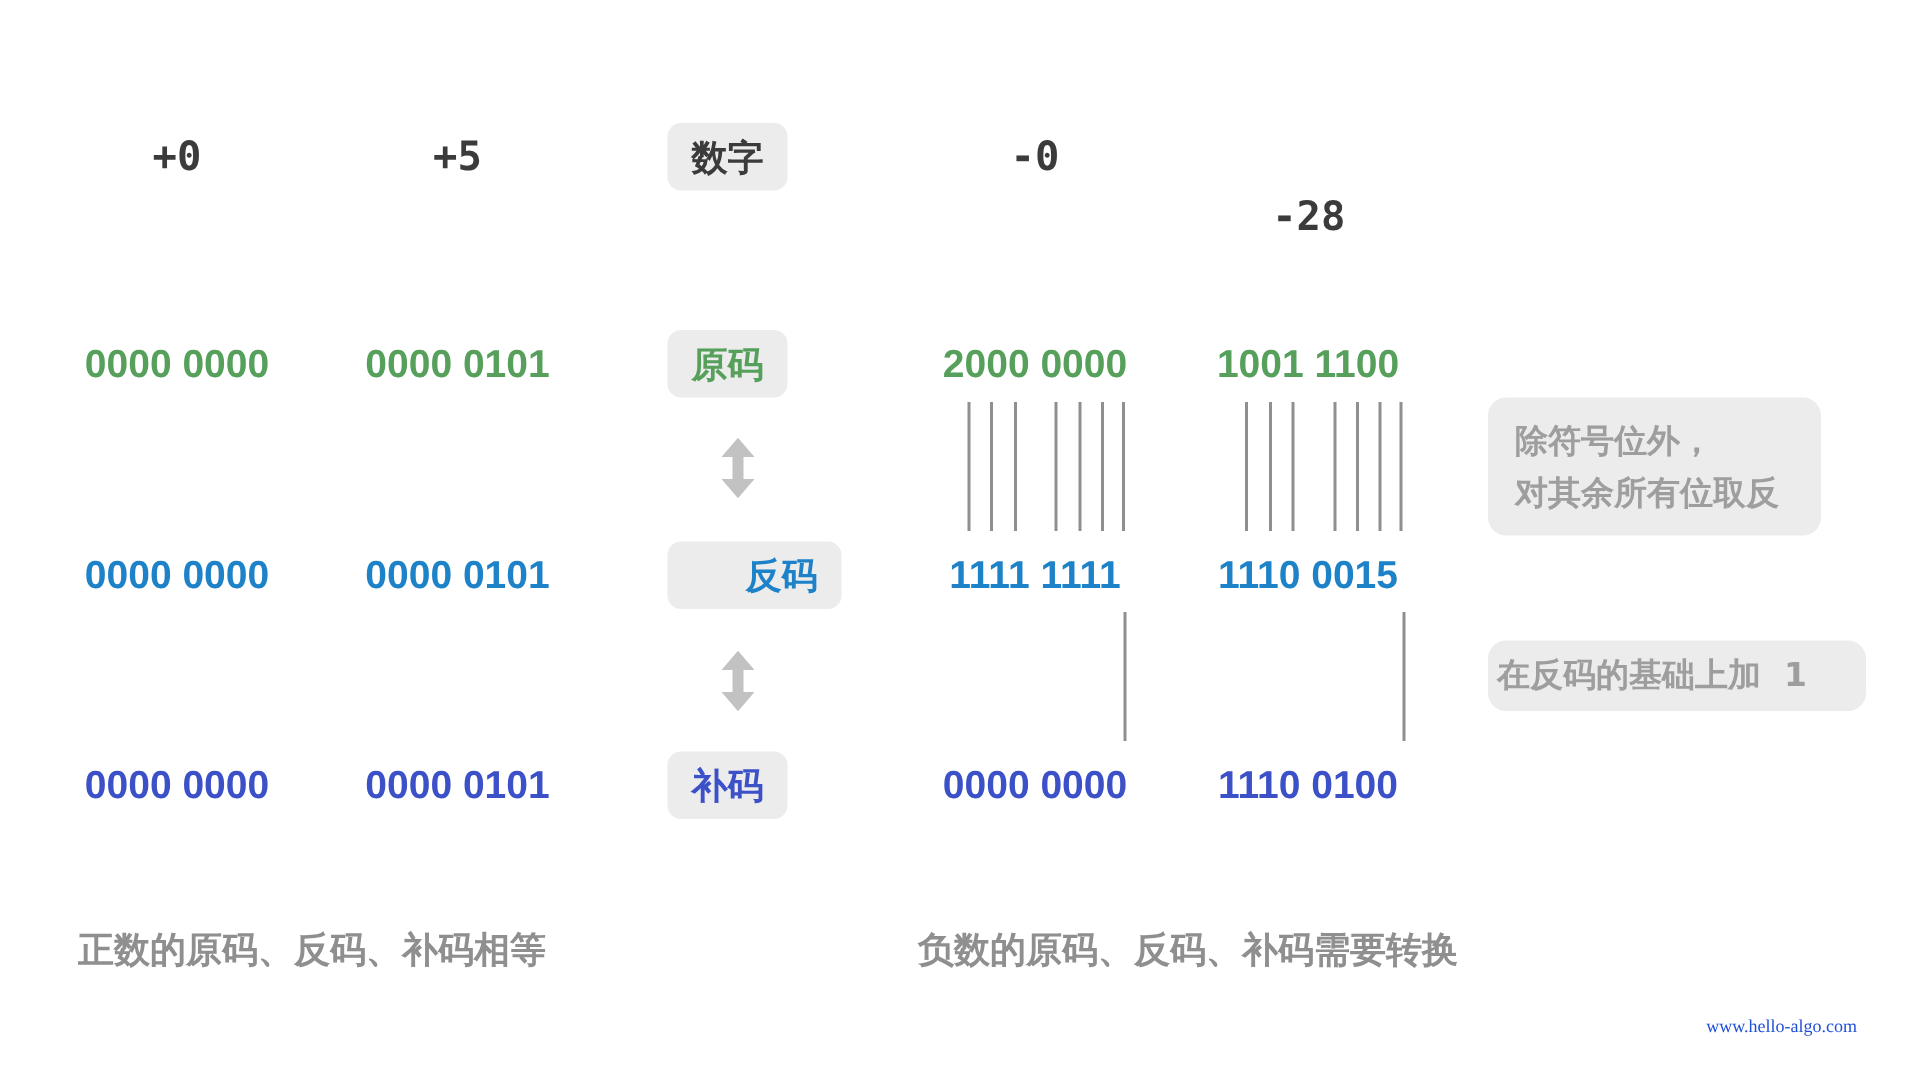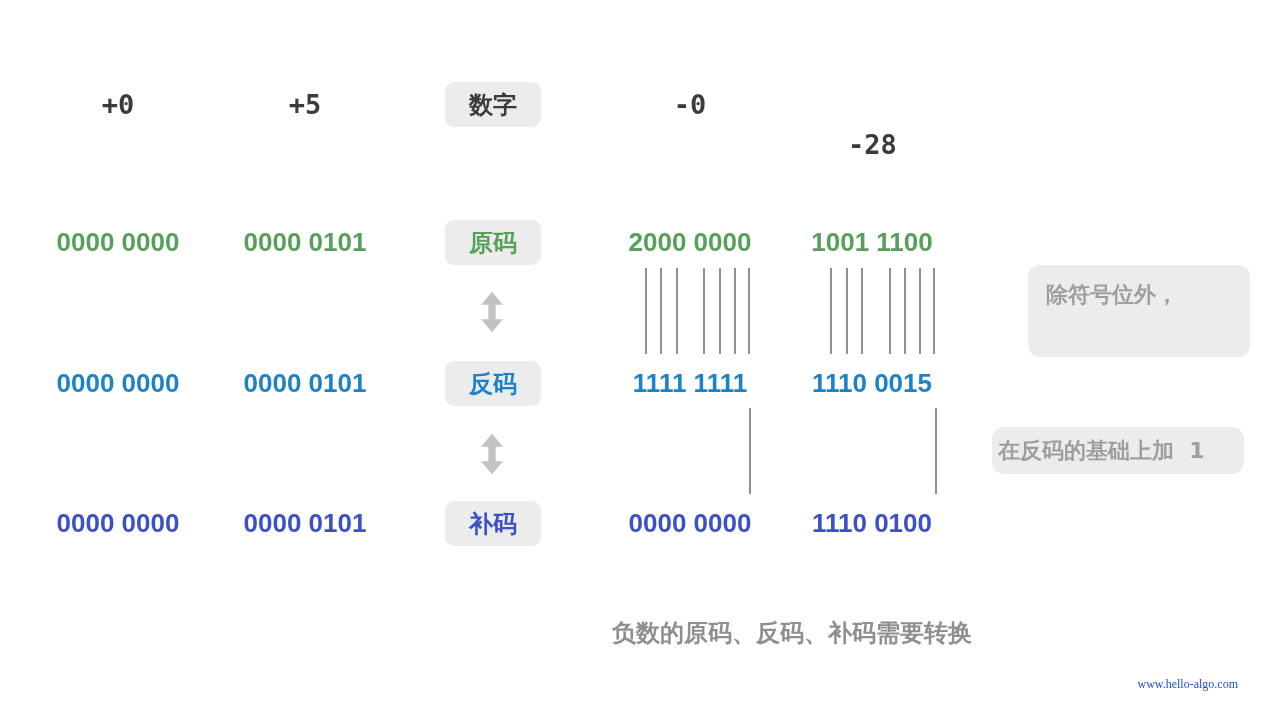--- a/index.html
+++ b/index.html
@@ -8,41 +8,41 @@
     overflow:hidden;font-family:"DejaVu Sans","Liberation Sans",sans-serif;
   }
   
   .hnum{
     position:absolute;top:88px;height:34px;line-height:34px;text-align:center;
     font-family:"DejaVu Sans Mono","Liberation Mono",monospace;
     font-size:27px;font-weight:bold;color:#3b3b3b;
   }
   
   .tag{
-    position:absolute;left:445px;width:96px;height:45px;
+    position:absolute;left:445px;width:80px;height:45px;
     background:#ececec;border-radius:9px;
     display:flex;align-items:center;justify-content:center;
     font-size:24px;font-weight:bold;color:#3b3b3b;
   }
   
   .bin{
     position:absolute;height:32px;line-height:32px;width:140px;text-align:center;
     font-family:Liberation Sans, sans-serif;
     font-size:26px;font-weight:bold;
   }
   .c-green{color:#56a05c;}
   .c-blue{color:#1e82c8;}
   .c-indigo{color:#3c50c8;}
   .arrow{position:absolute;left:481px;width:22px;height:42px;}
   .vline{position:absolute;width:1.5px;background:#8f8f8f;}
   .note{
     position:absolute;left:992px;background:#ececec;border-radius:12px;
     font-size:22px;font-weight:bold;color:#9e9e9e;white-space:pre;
   }
-  .note1{top:265px;width:222px;height:92px;padding:12px 0 0 18px;line-height:35px;box-sizing:border-box;margin-left:36px;}
+  .note1{top:265px;width:222px;height:92px;padding:12px 0 0 18px;line-height:35px;box-sizing:border-box;}
   .note2{top:427px;width:252px;height:47px;line-height:47px;padding-left:6px;box-sizing:border-box;}
   .caption{
     position:absolute;top:617px;height:32px;line-height:32px;
     font-size:24px;font-weight:bold;color:#8f8f8f;
   }
   .watermark{
     position:absolute;top:677px;right:42px;font-size:12px;color:#1d4ed8;
     font-family:Liberation Serif, serif;
   }
 </style>
@@ -68,21 +68,21 @@
   <div class="bin c-green" style="left:802px;top:226px;">1001 1100</div>
 
   <svg class="arrow" style="top:291px;" viewBox="0 0 24 44">
     <polygon points="12,0 24,14 0,14" fill="#c2c2c2"></polygon>
     <rect x="8" y="13" width="8" height="18" fill="#c2c2c2"></rect>
     <polygon points="12,44 24,30 0,30" fill="#c2c2c2"></polygon>
   </svg>
 
   <div class="bin c-blue" style="left:48px;top:367px;">0000 0000</div>
   <div class="bin c-blue" style="left:235px;top:367px;">0000 0101</div>
-  <div class="tag" style="top:361px;">
+  <div class="tag" style="top:361px;padding-left:36px;">
     <span class="c-blue">反码</span>
   </div>
   <div class="bin c-blue" style="left:620px;top:367px;">1111 1111</div>
   <div class="bin c-blue" style="left:802px;top:367px;">1110 0015</div>
 
   <svg class="arrow" style="top:433px;" viewBox="0 0 24 44">
     <polygon points="12,0 24,14 0,14" fill="#c2c2c2"></polygon>
     <rect x="8" y="13" width="8" height="18" fill="#c2c2c2"></rect>
     <polygon points="12,44 24,30 0,30" fill="#c2c2c2"></polygon>
   </svg>
@@ -107,19 +107,20 @@
       <div class="vline" style="left: 846px; top: 268px; height: 86px;"></div>
       <div class="vline" style="left: 861px; top: 268px; height: 86px;"></div>
       <div class="vline" style="left: 889px; top: 268px; height: 86px;"></div>
       <div class="vline" style="left: 904px; top: 268px; height: 86px;"></div>
       <div class="vline" style="left: 919px; top: 268px; height: 86px;"></div>
       <div class="vline" style="left: 933px; top: 268px; height: 86px;"></div>
       <div class="vline" style="left: 749px; top: 408px; height: 86px;"></div>
       <div class="vline" style="left: 935px; top: 408px; height: 86px;"></div>
     </div>
 
-  <div class="note note1"><span>除符号位外，</span><br></div>
+  <div class="note note1"><span>除符号位外，</span><br><span>对其余所有位取反</span></div>
   <div class="note note2">在反码的基础上加  1</div>
 
+  <div class="caption" style="left:52px;">正数的原码、反码、补码相等</div>
   <div class="caption" style="left:612px;">负数的原码、反码、补码需要转换</div>
 
   <div class="watermark">www.hello-algo.com</div>
 </div>
 
 </body></html>

